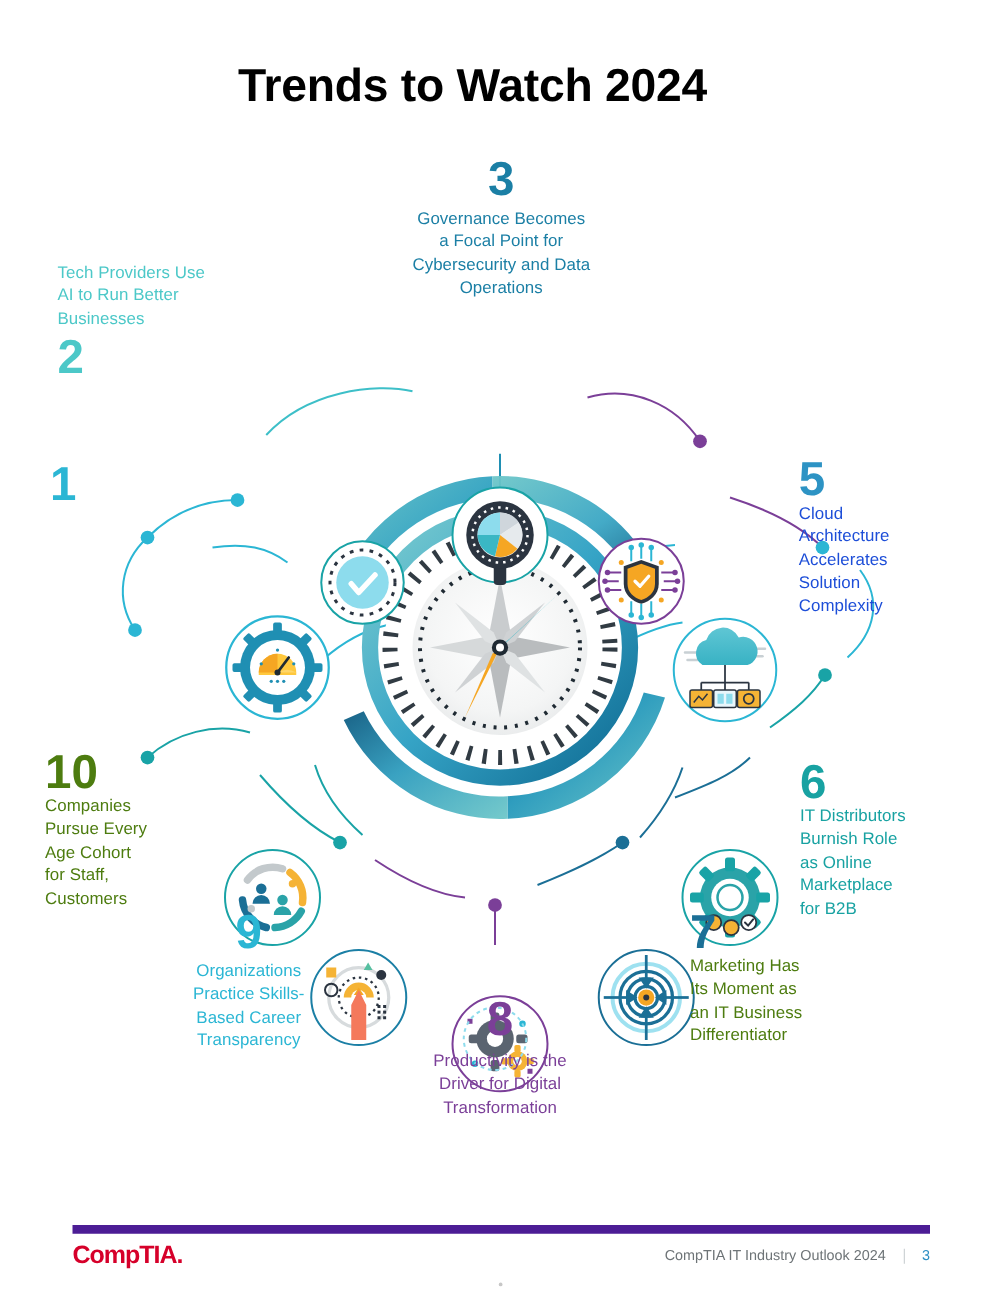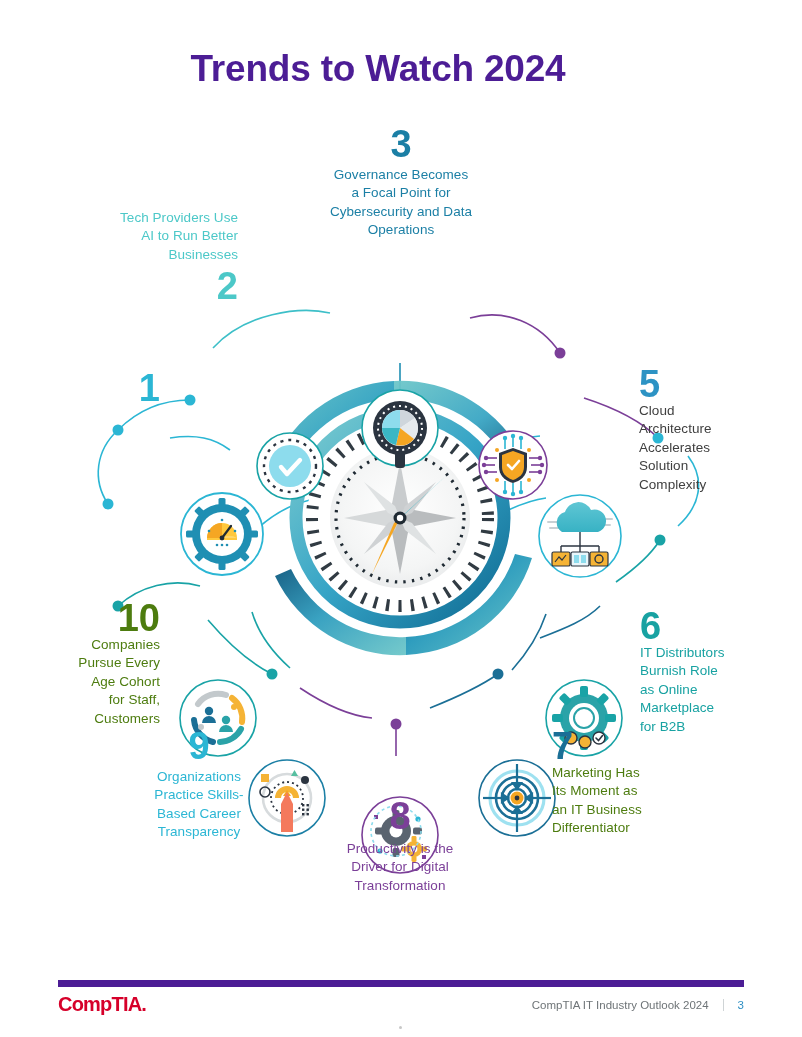--- a/index.html
+++ b/index.html
@@ -16,21 +16,21 @@
   }
 
   
   .title {
     position: absolute;
     top: 48px; left: 0; width: 756px;
     text-align: center;
     font-size: 37px;
     font-weight: bold;
     letter-spacing: -0.2px;
-    color: #4c1d95;
+    color: #000000;
   }
 
   
   .stage {
     position: absolute;
     top: 108px; left: 0;
     width: 802px; height: 820px;
   }
   .stage svg { position: absolute; top: 0; left: 0; }
 
@@ -39,21 +39,21 @@
   .trend .num {
     font-size: 38px;
     font-weight: bold;
     line-height: 0.95;
   }
   .trend .label {
     font-size: 13.5px;
     line-height: 1.36;
     letter-spacing: 0.05px;
   }
-  .ta-right { text-align: right; }
+  .ta-right { }
   .ta-left  { text-align: left;  }
   .ta-center{ text-align: center;}
 
   
   .footer {
     position: absolute;
     left: 58px; right: 58px;
     top: 980px;
     height: 42px;
     border-top: 7px solid #4c1d95;
@@ -468,21 +468,21 @@
       <div class="num" style="color:#1b7fa5;">3</div>
       <div class="label" style="color:#1b7fa5; margin-top:4px; white-space:pre-line;">Governance Becomes
 a Focal Point for
 Cybersecurity and Data
 Operations</div>
     </div>
 
 
     <div class="trend ta-left" style="left:639px; top:258px; width:130px;">
       <div class="num" style="color:#2d93c4;">5</div>
-      <div class="label" style="color:#404040; white-space:pre-line;">Cloud
+      <div class="label" style="color:#1d4ed8; white-space:pre-line;">Cloud
 Architecture
 Accelerates
 Solution
 Complexity</div>
     </div>
 
     <div class="trend ta-left" style="left:640px; top:500px; width:140px;">
       <div class="num" style="color:#18a2a2;">6</div>
       <div class="label" style="color:#18a2a2; white-space:pre-line;">IT Distributors
 Burnish Role

